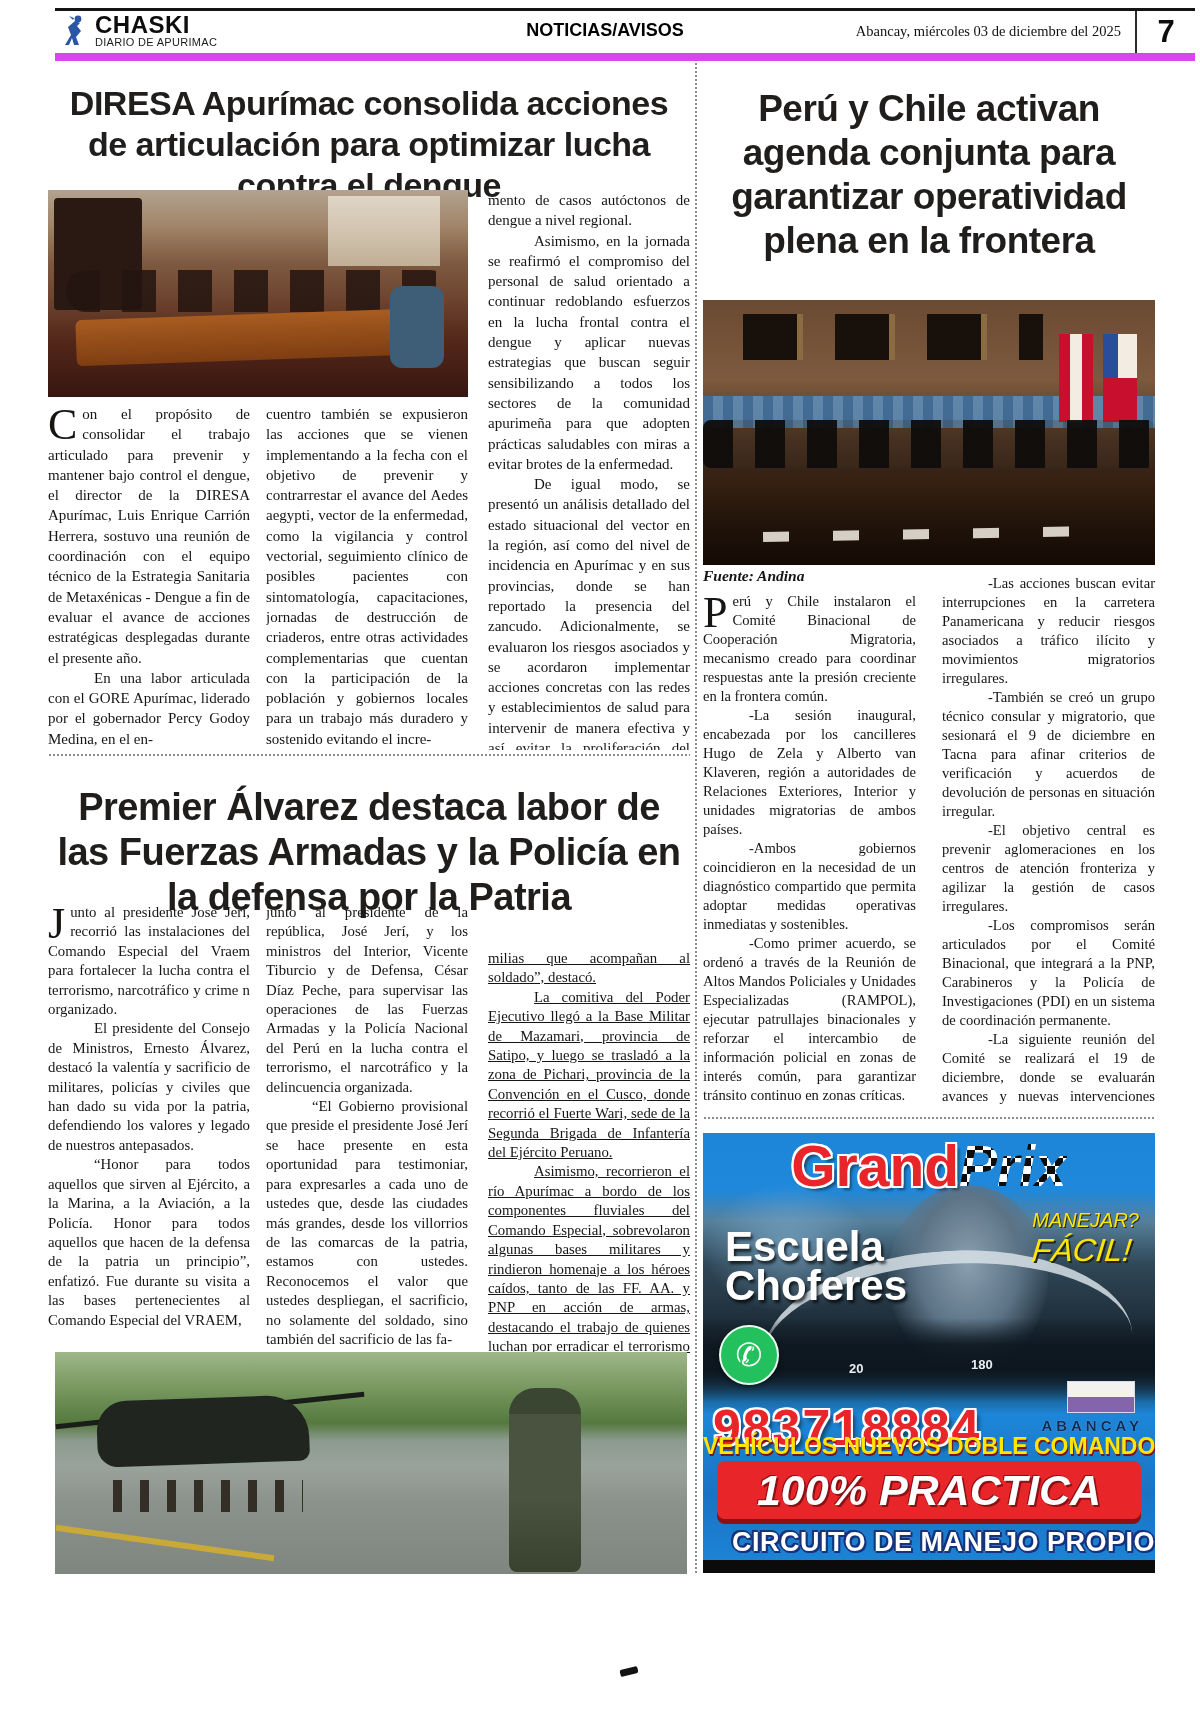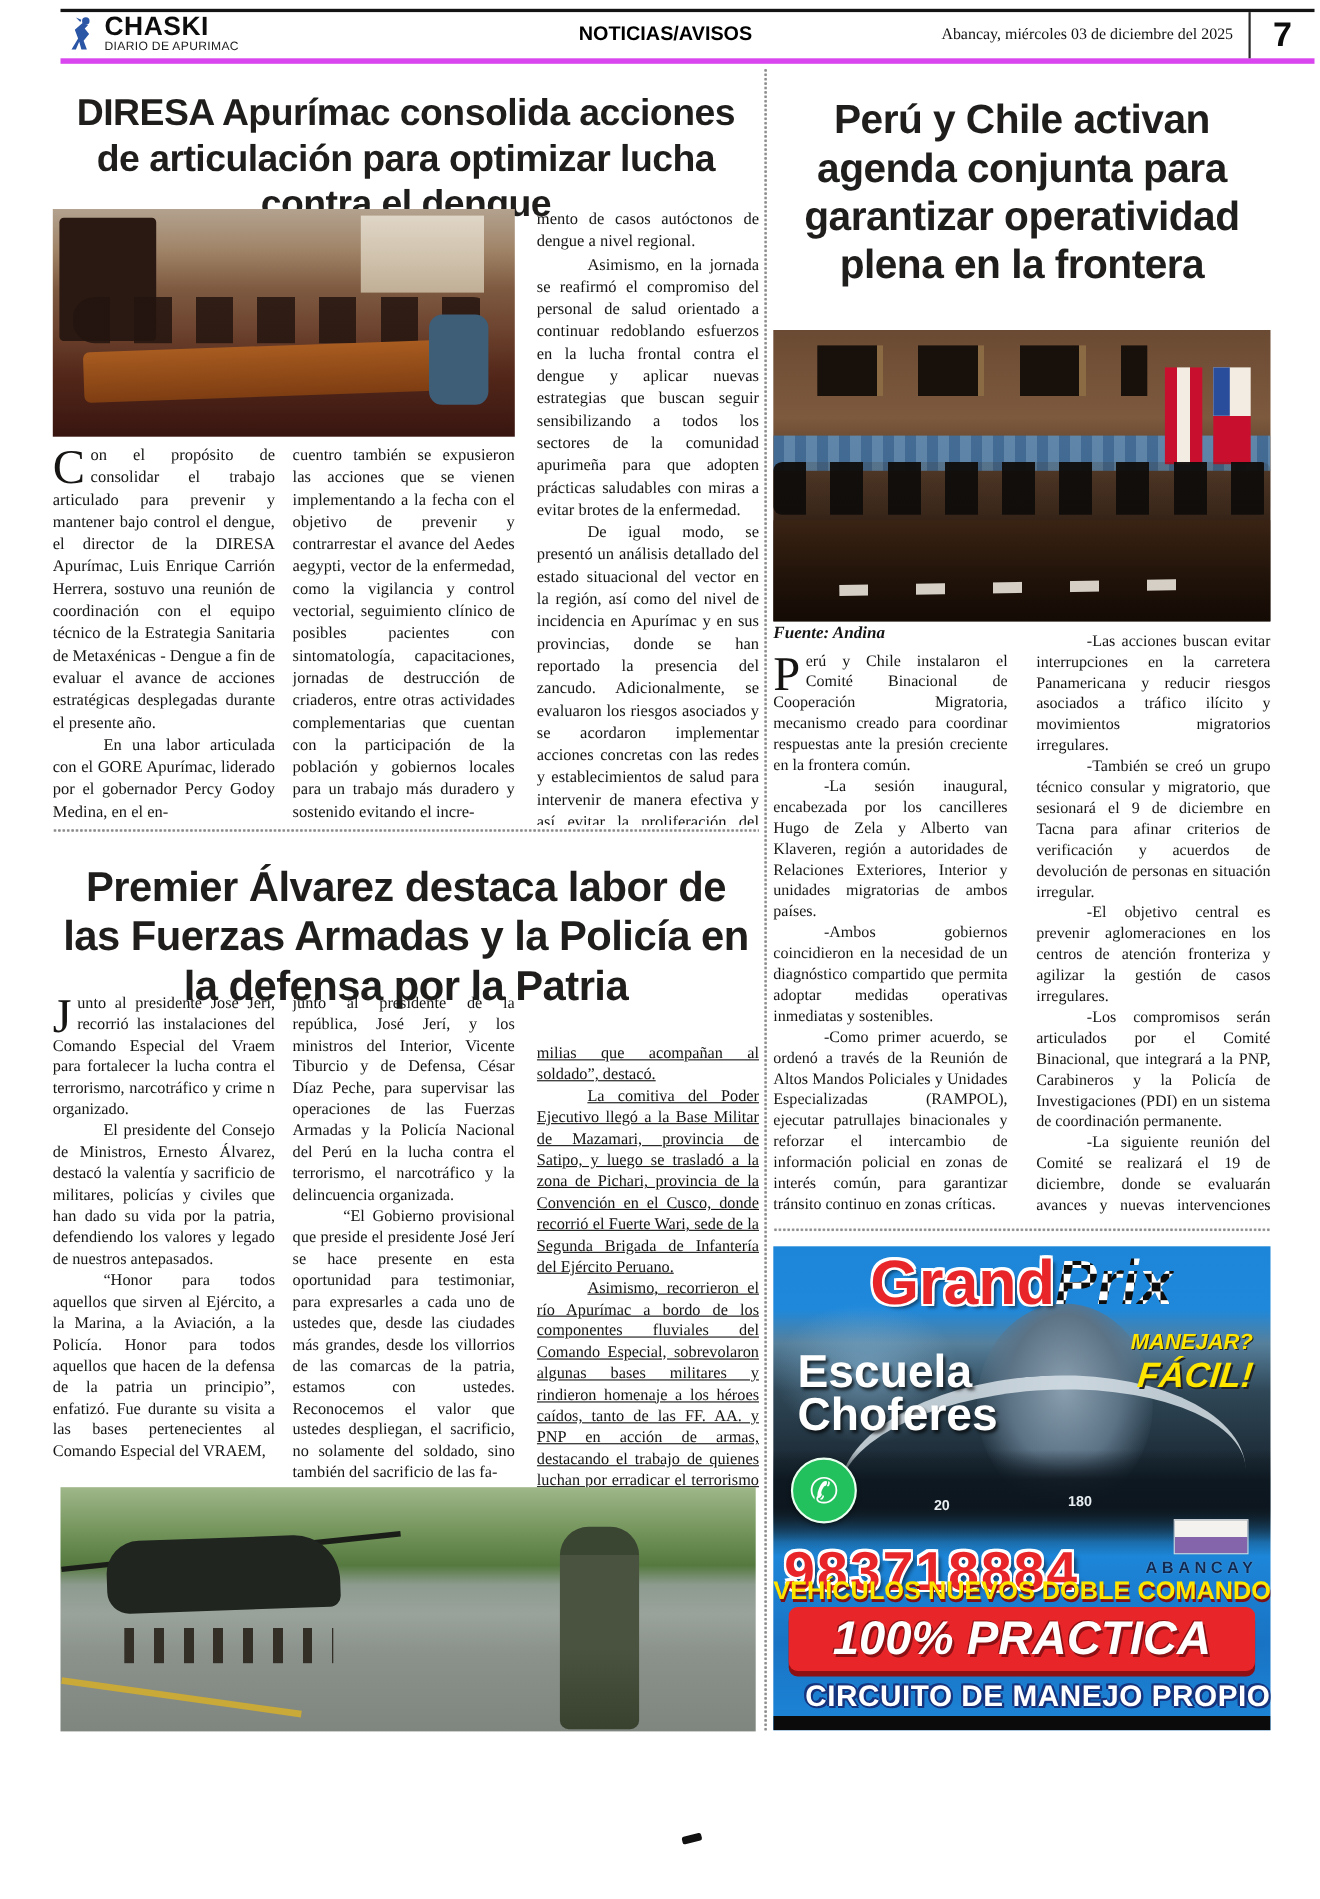--- a/index.html
+++ b/index.html
@@ -1,19 +1,19 @@
 <!DOCTYPE html>
 <html lang="es"><head>
 <meta charset="utf-8">
 <style>
   html,body{margin:0;padding:0;background:#ffffff;}
   .page{position:relative;width:1200px;height:1726px;background:#fff;font-family:"Liberation Serif",serif;color:#161514;overflow:hidden;}
 
   
-  .hdr{position:absolute;left:55px;top:8px;width:1140px;height:42px;border-top:3px solid #141414;border-bottom:5px solid #d946ef;}
+  .hdr{position:absolute;left:55px;top:8px;width:1140px;height:42px;border-top:3px solid #141414;border-bottom:8px solid #d946ef;}
   .brand-wrap{position:absolute;left:4px;top:3px;display:flex;align-items:center;gap:6px;}
   .logo{width:30px;height:34px;}
   .brand{font-family:"Liberation Sans",sans-serif;font-weight:bold;font-size:24px;line-height:22px;letter-spacing:.5px;color:#0d0d0d;}
   .tagline{font-family:"Liberation Sans",sans-serif;font-size:11px;color:#1c1c1c;letter-spacing:.3px;}
   .section-name{position:absolute;left:420px;top:9px;width:260px;text-align:center;font-family:"Liberation Sans",sans-serif;font-weight:bold;font-size:18px;color:#000;}
   .hdr-date{position:absolute;right:74px;top:12px;font-size:14.5px;color:#111;}
   .hdr-page{position:absolute;right:0;top:0;bottom:0;width:58px;border-left:2px solid #2a2a2a;display:flex;align-items:center;justify-content:center;font-family:"Liberation Sans",sans-serif;font-weight:bold;font-size:31px;color:#0d0d0d;}
 
   
   .vdiv{position:absolute;left:694px;top:62px;width:4px;height:1512px;background-image:radial-gradient(circle,#8c8c8c 1px,transparent 1.5px);background-size:4px 4px;}
@@ -81,21 +81,21 @@
   .dial{color:#e8eef2;font-size:13px;font-weight:bold;}
   .dial-left{left:146px;top:228px;}
   .dial-right{left:268px;top:224px;}
   .ad-brand{left:0;top:2px;width:100%;text-align:center;font-size:57px;font-weight:bold;line-height:62px;white-space:nowrap;}
   .grand{color:#e8262a;text-shadow:2px 0 0 #fff,-2px 0 0 #fff,0 2px 0 #fff,0 -2px 0 #fff,2px 2px 0 #fff,-2px -2px 0 #fff,2px -2px 0 #fff,-2px 2px 0 #fff,4px 4px 3px rgba(0,0,0,.45);}
   .prix{font-style:italic;color:#0d0d0d;}
   @supports (-webkit-background-clip: text){
     .prix{background:repeating-conic-gradient(#0d0d0d 0% 25%,#ffffff 0% 50%);background-size:16px 16px;-webkit-background-clip:text;background-clip:text;color:transparent;}
   }
   .ad-school{left:22px;top:94px;font-size:42px;line-height:39px;font-weight:bold;color:#fff;text-shadow:2px 3px 3px rgba(0,0,0,.7);}
-  .ad-manejar{right:16px;top:76px;text-align:right;color:#ffe600;font-style:italic;font-weight:bold;}
+  .ad-manejar{right:16px;top:76px;color:#ffe600;font-style:italic;font-weight:normal;}
   .ad-manejar .m1{display:block;font-size:20px;text-shadow:1px 1px 0 #222;}
   .ad-manejar .m2{display:block;font-size:32px;text-shadow:2px 2px 0 #222;transform:skewX(-6deg);}
   .wa{left:16px;top:192px;width:56px;height:56px;border-radius:50%;background:#23c15e;display:flex;align-items:center;justify-content:center;color:#fff;font-size:32px;box-shadow:0 2px 5px rgba(0,0,0,.45);border:2px solid #eafff0;}
   .ad-phone{left:10px;top:244px;font-size:50px;font-weight:bold;color:#e8262a;letter-spacing:2px;
     text-shadow:2px 0 0 #fff,-2px 0 0 #fff,0 2px 0 #fff,0 -2px 0 #fff,2px 2px 0 #fff,-2px -2px 0 #fff,2px -2px 0 #fff,-2px 2px 0 #fff,4px 5px 4px rgba(0,0,0,.5);margin-top:22px;}
   .ad-flag{right:20px;top:248px;width:66px;height:30px;border:1px solid #d8dce2;background:linear-gradient(180deg,#f4f2ee 0 50%,#8464aa 50% 100%);}
   .ad-city{right:12px;top:284px;font-size:15px;font-weight:bold;color:#0d2a55;letter-spacing:4px;text-shadow:0 0 1px #9fc4e8;}
   .ad-vehicles{left:0;top:300px;width:100%;text-align:center;color:#ffe600;font-size:23px;font-weight:bold;text-shadow:1px 2px 0 #7c1116;white-space:nowrap;}
   .ad-practica{left:14px;top:328px;width:424px;height:58px;background:#e8262a;border-radius:8px;box-shadow:0 5px 0 #8c1014;display:flex;align-items:center;justify-content:center;}
   .ad-practica span{color:#fff;font-size:43px;font-weight:bold;font-style:italic;text-shadow:2px 2px 0 #8c1014,-1px -1px 0 #8c1014;white-space:nowrap;}

